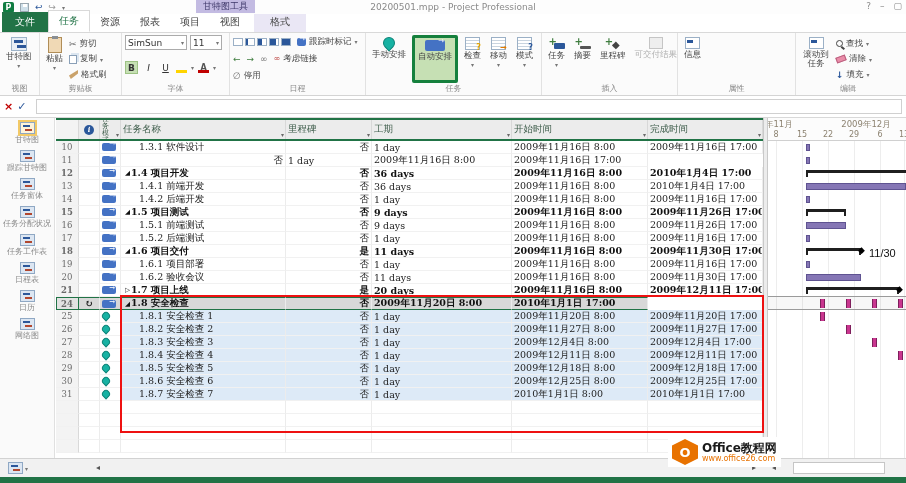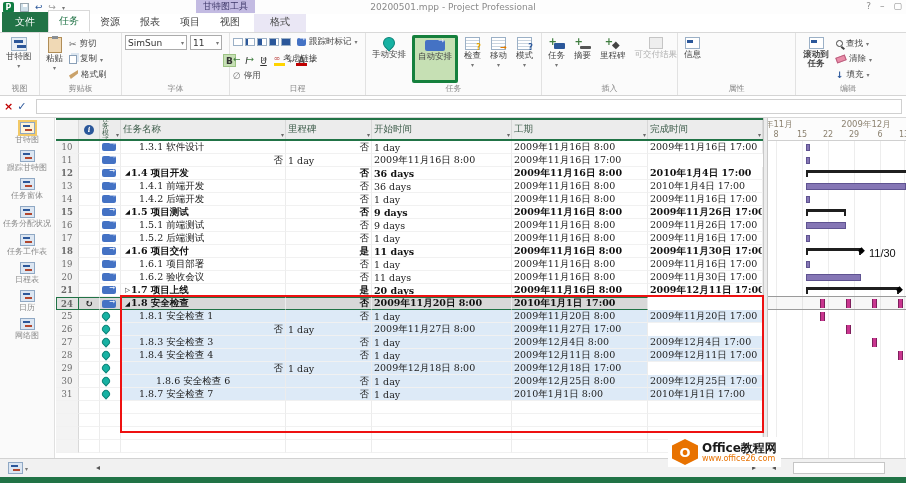--- a/index.html
+++ b/index.html
@@ -223,21 +223,21 @@
           <div class="smallbtn">
               <span class="brush-ic"></span>
               <span>格式刷</span>
             </div>
         </div>
       </div>
       <div class="rg-label">剪贴板</div>
     </div>
 
     <div class="rgroup" style="width:108px">
-      <div class="rg-content" style="flex-direction:row; gap:1px;">
+      <div class="rg-content" style="flex-direction:column; gap:8px;">
         <div style="display:flex; gap:3px;">
           <div class="combo" style="width:62px">
               <span style="flex:1">SimSun</span>
               <span class="dd">▾</span>
             </div>
           <div class="combo" style="width:32px">
               <span style="flex:1">11</span>
               <span class="dd">▾</span>
             </div>
         </div>
@@ -361,21 +361,21 @@
           <span class="blabel">信息</span>
         </div>
       </div>
       <div class="rg-label">属性</div>
     </div>
 
     <div class="rgroup" style="width:104px; border-right:none;">
       <div class="rg-content">
         <div class="bigbtn">
           <span class="ic-info"></span>
-          <span class="blabel" style="width:28px; white-space:normal;font-weight:bold;">滚动到任务</span>
+          <span class="blabel" style="width:28px; white-space:normal;">滚动到任务</span>
         </div>
         <div class="smallstack">
           <div class="smallbtn">
               <span class="lens"></span>
               <span>查找</span>
               <span class="dd">▾</span>
             </div>
           <div class="smallbtn">
               <span class="eraser-ic"></span>
               <span>清除</span>
@@ -446,25 +446,25 @@
           </div>
         <div class="th">
             <span>任务名称</span>
             <span class="flt">▾</span>
           </div>
         <div class="th">
             <span>里程碑</span>
             <span class="flt">▾</span>
           </div>
         <div class="th">
+            <span>工期</span>
+            <span class="flt">▾</span>
+          </div>
+        <div class="th">
             <span>开始时间</span>
-            <span class="flt">▾</span>
-          </div>
-        <div class="th">
-            <span>工期</span>
             <span class="flt">▾</span>
           </div>
         <div class="th">
             <span>完成时间</span>
             <span class="flt">▾</span>
           </div>
       </div>
       <div id="tbody">
           <div class="grid trow">
             <div class="c-num">10</div>
@@ -664,20 +664,23 @@
             <div>1 day</div>
             <div>2009年11月20日 8:00</div>
             <div>2009年11月20日 17:00</div>
           </div>
           <div class="grid trow r-blue">
             <div class="c-num">26</div>
             <div></div>
             <div>
               <span class="pin"></span>
             </div>
+            <div style="padding-left: 18px;">
+              <span>1.8.2 安全检查 2</span>
+            </div>
             <div class="c-mil">否</div>
             <div>1 day</div>
             <div>2009年11月27日 8:00</div>
             <div>2009年11月27日 17:00</div>
           </div>
           <div class="grid trow r-blue">
             <div class="c-num">27</div>
             <div></div>
             <div>
               <span class="pin"></span>
@@ -703,32 +706,35 @@
             <div>1 day</div>
             <div>2009年12月11日 8:00</div>
             <div>2009年12月11日 17:00</div>
           </div>
           <div class="grid trow r-blue">
             <div class="c-num">29</div>
             <div></div>
             <div>
               <span class="pin"></span>
             </div>
+            <div style="padding-left: 18px;">
+              <span>1.8.5 安全检查 5</span>
+            </div>
             <div class="c-mil">否</div>
             <div>1 day</div>
             <div>2009年12月18日 8:00</div>
             <div>2009年12月18日 17:00</div>
           </div>
           <div class="grid trow r-blue">
             <div class="c-num">30</div>
             <div></div>
             <div>
               <span class="pin"></span>
             </div>
-            <div style="padding-left: 35px;">
+            <div style="padding-left: 18px;">
               <span>1.8.6 安全检查 6</span>
             </div>
             <div class="c-mil">否</div>
             <div>1 day</div>
             <div>2009年12月25日 8:00</div>
             <div>2009年12月25日 17:00</div>
           </div>
           <div class="grid trow r-blue">
             <div class="c-num">31</div>
             <div></div>

